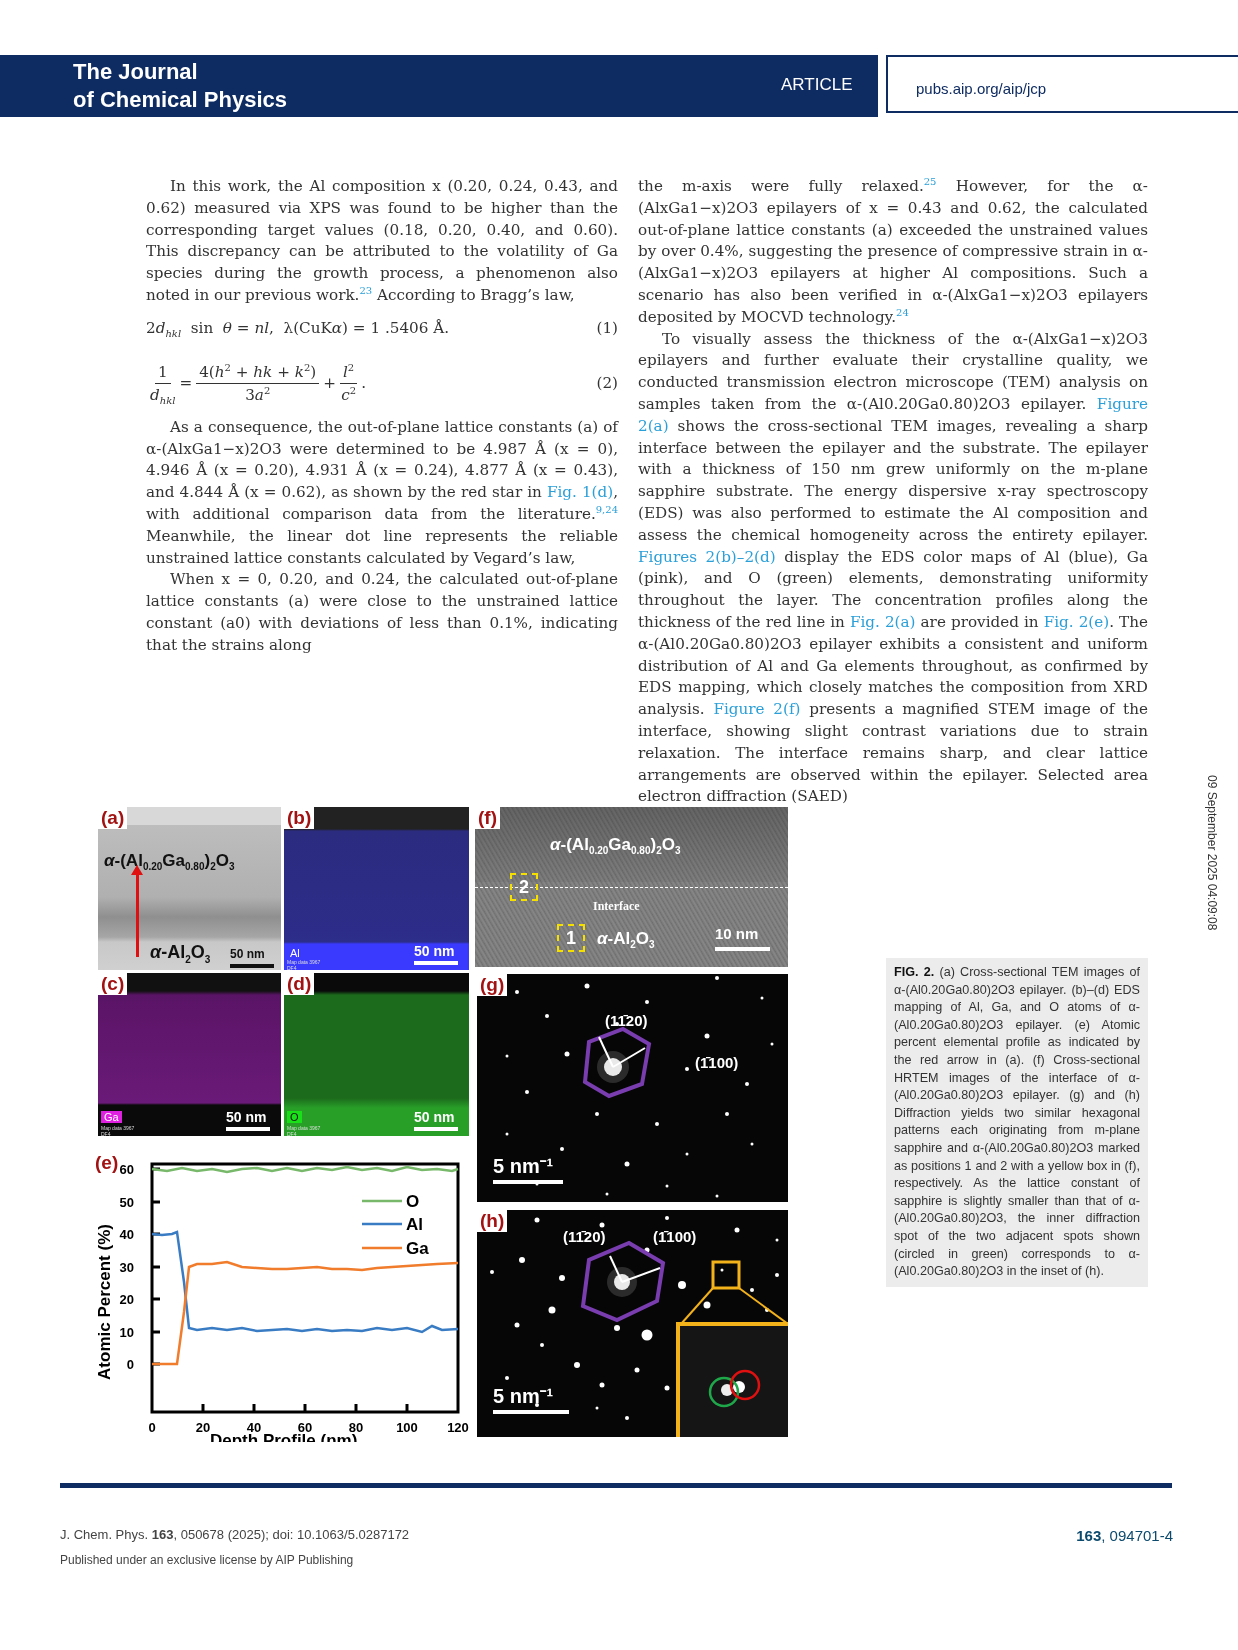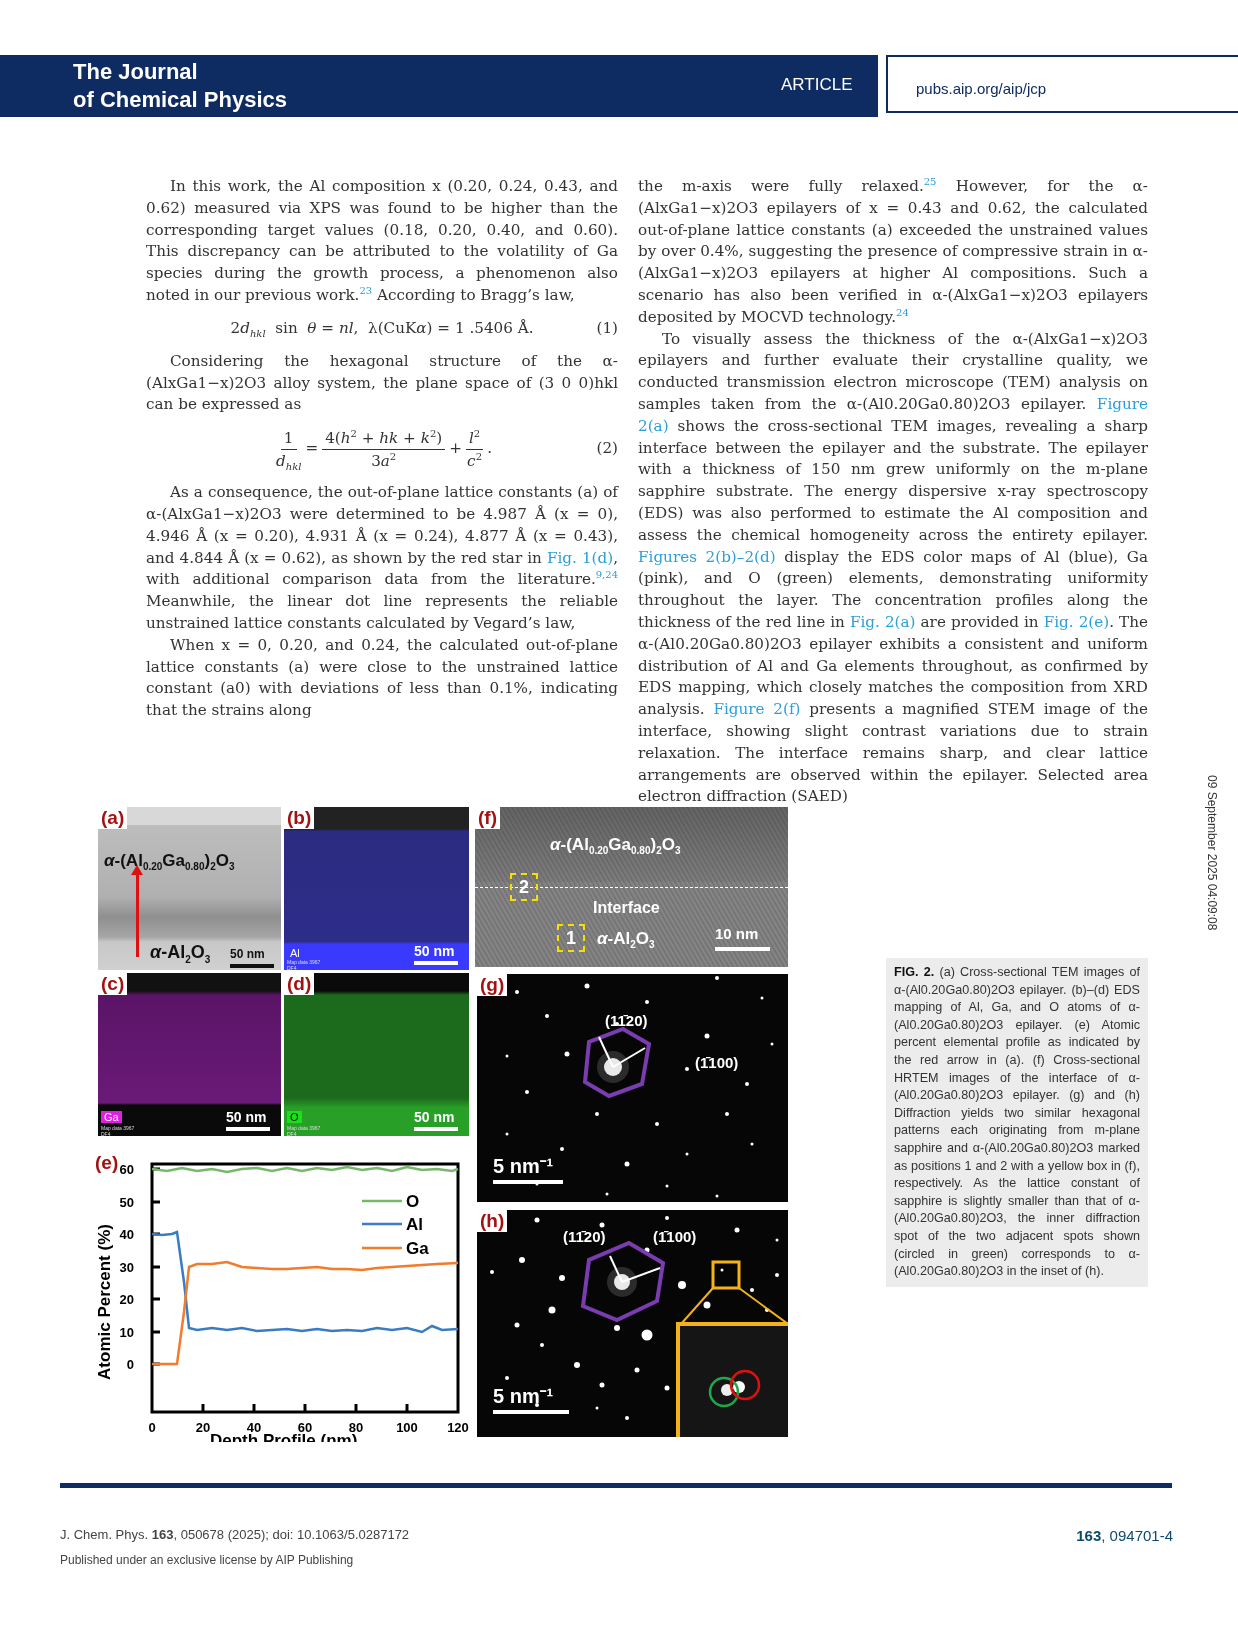--- a/index.html
+++ b/index.html
@@ -11,21 +11,21 @@
   .hdr-url { position:absolute; left:916px; top:80px; color:#0f2c62; font-family:Liberation Sans, sans-serif; font-size:15px; }
 
   .col { position:absolute; top:176px; width:472px; font-size:15.2px; line-height:21.8px; text-align:justify; font-family:"DejaVu Serif", serif; color:#333; }
   .col-left { left:146px; }
   .col-right { left:638px; width:510px; }
   .col p { margin:0; text-indent:0; }
   .col p.ind { text-indent:24px; }
   .link { color:#2a9fd8; }
   sup { font-size:10px; line-height:0; }
   sub { font-size:10px; line-height:0; }
-  .eq { position:relative; height:44px; display:flex; align-items:center; justify-content:center; font-style:normal; }
+  .eq { position:relative; height:44px; display:flex; align-items:center; font-style:normal; }
   .eq .num { position:absolute; right:0; }
   .eq.tall { height:66px; }
   .frac { display:inline-flex; flex-direction:column; align-items:center; vertical-align:middle; margin:0 4px; }
   .frac .top { border-bottom:1px solid #333; padding:0 3px; line-height:22px; }
   .frac .bot { line-height:22px; }
   i { font-style:italic; }
 
   .side-stamp { position:absolute; left:1205px; top:775px; writing-mode:vertical-rl; font-family:"Liberation Sans", sans-serif; font-size:12px; color:#333; }
 
   
@@ -55,21 +55,20 @@
 <div class="hdr-article">ARTICLE</div>
 <div class="hdr-url-box"></div>
 <div class="hdr-url">pubs.aip.org/aip/jcp</div>
 
 <div class="col col-left">
   <p class="ind"><span>In this work, the Al composition x (0.20, 0.24, 0.43, and 0.62) measured via XPS was found to be higher than the corresponding target values (0.18, 0.20, 0.40, and 0.60). This discrepancy can be attributed to the volatility of Ga species during the growth process, a phenomenon also noted in our previous work.</span><sup class="link">23</sup><span> According to Bragg’s law,</span></p>
   <div class="eq">
     <span>2<i>d</i><sub><i>hkl</i></sub>&nbsp; sin &nbsp;<i>θ</i> = <i>nl</i>,&nbsp; λ(CuK<i>α</i>) = 1 .5406 Å.</span>
     <span class="num">(1)</span>
   </div>
-  <p class="ind">Considering the hexagonal structure of the α-(AlxGa1−x)2O3 alloy system, the plane space of (3 0 0)hkl can be expressed as</p>
   <div class="eq tall">
     <span class="frac">
         <span class="top">1</span>
         <span class="bot"><i>d</i><sub><i>hkl</i></sub></span>
       </span>
     <span>=</span>
     <span class="frac">
         <span class="top">4(<i>h</i><sup>2</sup> + <i>hk</i> + <i>k</i><sup>2</sup>)</span>
         <span class="bot">3<i>a</i><sup>2</sup></span>
       </span>
@@ -184,21 +183,21 @@
     <text transform="translate(18,150) rotate(-90)" text-anchor="middle" font-family="Liberation Sans, sans-serif" font-weight="bold" font-size="17">Atomic Percent (%)</text>
   </svg>
 </div>
 
 <div class="fig" style="left:475px;top:807px;width:313px;height:160px;background:repeating-linear-gradient(60deg,#777 0,#888 2px,#6e6e6e 4px),#808080;">
   <div style="position:absolute;left:0;top:0;width:100%;height:75px;background:linear-gradient(rgba(40,40,40,0.35),rgba(60,60,60,0.1));"></div>
   <div class="panel-label" style="left:0;top:0;">(f)</div>
   <div style="position:absolute;left:75px;top:28px;font-family:'Liberation Sans',sans-serif;font-weight:bold;font-size:17px;color:#fff;"><i>α</i>-(Al<sub>0.20</sub>Ga<sub>0.80</sub>)<sub>2</sub>O<sub>3</sub></div>
   <div style="position:absolute;left:0;top:80px;width:100%;border-top:1.5px dashed #fff;"></div>
   <div style="position:absolute;left:35px;top:66px;width:24px;height:24px;border:2px dashed #f5e000;color:#fff;font-family:'Liberation Sans',sans-serif;font-weight:bold;font-size:18px;text-align:center;line-height:24px;">2</div>
-  <div style="position:absolute;left:118px;top:92px;font-family:Liberation Sans, sans-serif;font-weight:bold;font-size:16px;color:#fff;">Interface</div>
+  <div style="position:absolute;left:118px;top:92px;font-family:Liberation Serif, serif;font-weight:bold;font-size:12px;color:#fff;">Interface</div>
   <div style="position:absolute;left:82px;top:117px;width:24px;height:24px;border:2px dashed #f5e000;color:#fff;font-family:'Liberation Sans',sans-serif;font-weight:bold;font-size:18px;text-align:center;line-height:24px;">1</div>
   <div style="position:absolute;left:122px;top:122px;font-family:'Liberation Sans',sans-serif;font-weight:bold;font-size:17px;color:#fff;"><i>α</i>-Al<sub>2</sub>O<sub>3</sub></div>
   <div class="scaletxt" style="left:240px;top:118px;font-size:15px;">10 nm</div>
   <div class="scalebar" style="left:240px;top:140px;width:55px;"></div>
 </div>
 
 <div class="fig" style="left:477px;top:974px;width:311px;height:228px;background:#060606;overflow:hidden;">
   <svg width="311" height="228" style="position:absolute;left:0;top:0;">
     <g fill="#fff">
       <circle cx="40" cy="18" r="2"></circle>

